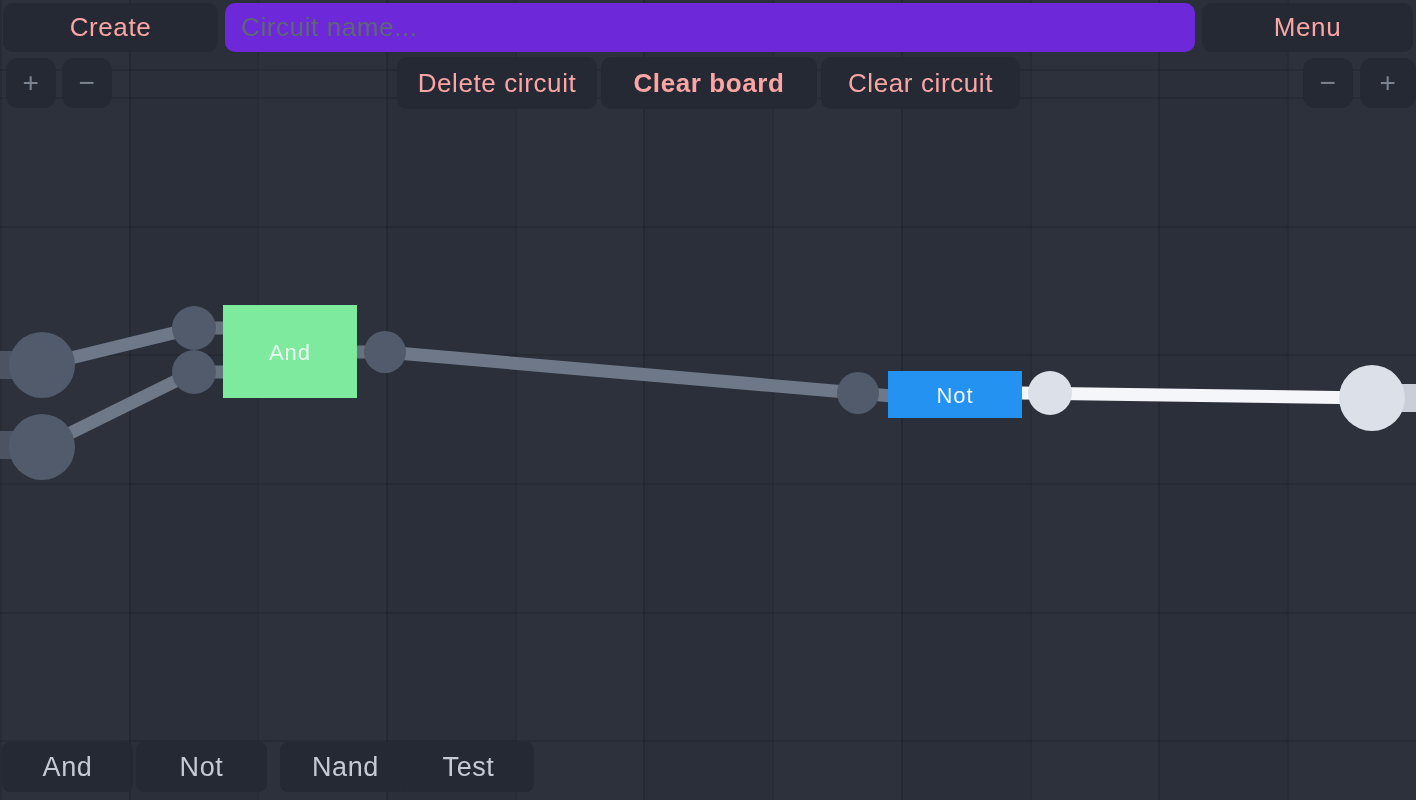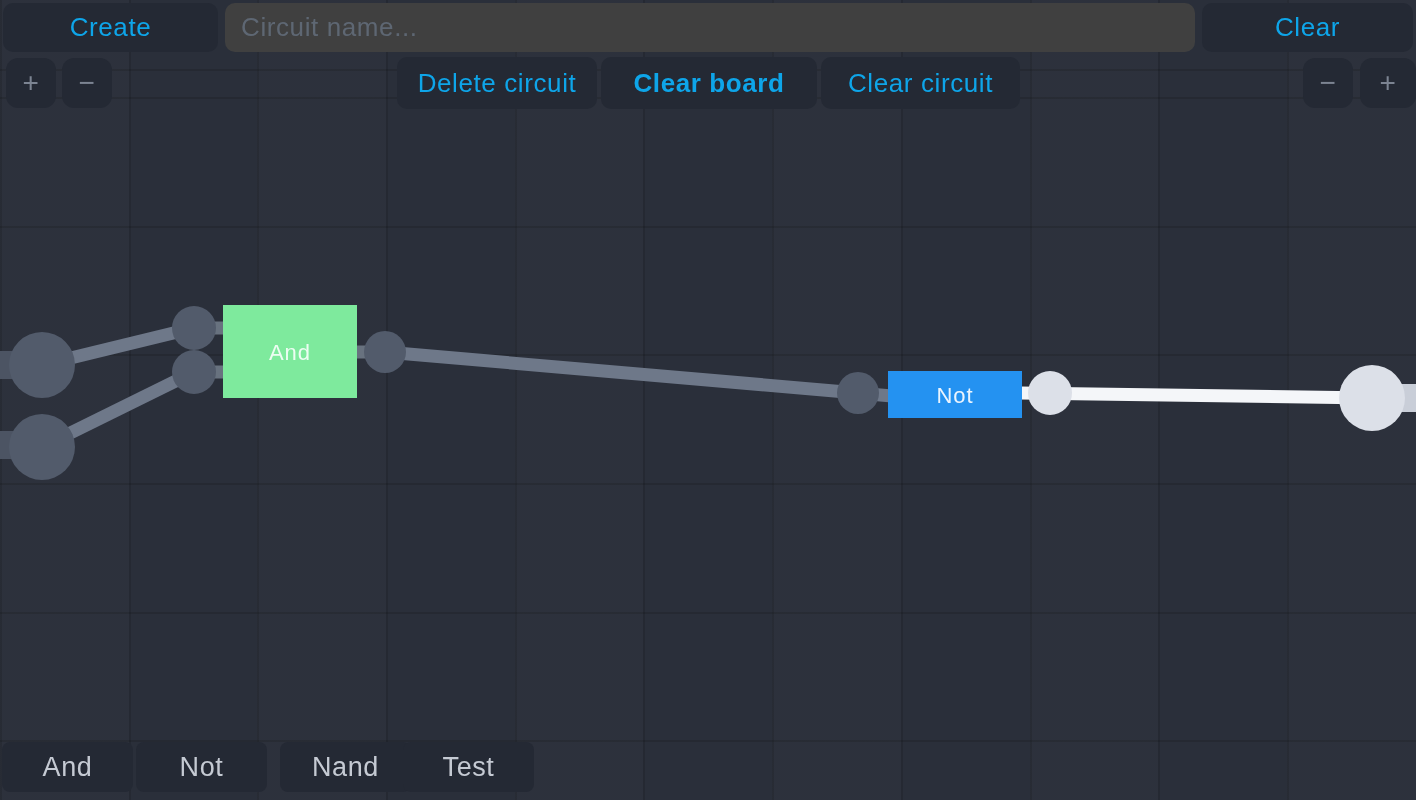--- a/index.html
+++ b/index.html
@@ -21,39 +21,39 @@
   #circuit-svg { position: absolute; left: 0; top: 0; }
   #circuit-svg text {
     font-family: "Liberation Sans", sans-serif;
     font-size: 22px;
     letter-spacing: 1px;
     font-weight: 400;
   }
   .btn {
     position: absolute;
     background: #242934;
-    color: #0ea5e9;
+    color: #fca5a5;
     font-size: 26px;
     font-weight: 300;
     letter-spacing: 0.6px;
     border-radius: 10px;
     display: flex;
     align-items: center;
     justify-content: center;
     box-sizing: border-box;
     cursor: pointer;
     user-select: none;
   }
   .zoom-btn { font-size: 28px; color: #7c8492; border-radius: 12px; }
   
   .create-btn { left: 3px;    top: 3px; width: 215px; height: 49px; }
   .menu-btn   { left: 1202px; top: 3px; width: 211px; height: 49px; }
   .name-input {
     position: absolute; left: 225px; top: 3px; width: 970px; height: 49px;
-    background: #404040; border: none; outline: none;
+    background: #6d28d9; border: none; outline: none;
     border-radius: 10px; box-sizing: border-box;
     padding: 0 16px;
     font-family: "Liberation Sans", sans-serif;
     font-size: 26px; font-weight: 300; letter-spacing: 0.6px;
     color: #aab0bb;
   }
   .name-input::placeholder { color: #5e6773; opacity: 1; }
   
   .zoomL-in  { left: 6px;  top: 58px; width: 50px; height: 50px; }
   .zoomL-out { left: 62px; top: 58px; width: 50px; height: 50px; }
@@ -101,21 +101,21 @@
       <circle cx="858" cy="393" r="21" fill="#525b6b"></circle>
       <circle cx="1050" cy="393" r="22" fill="#dce0e8"></circle>
       <circle cx="1372" cy="398" r="33" fill="#dce0e8"></circle>
     </svg>
 </div>
 
 <div class="btn create-btn">Create</div>
 
 <input class="name-input" type="text" placeholder="Circuit name..." style="">
 
-<div class="btn menu-btn">Clear</div>
+<div class="btn menu-btn">Menu</div>
 
 <div class="btn zoom-btn zoomL-in">+</div>
 <div class="btn zoom-btn zoomL-out">−</div>
 
 <div class="btn delete-btn">Delete circuit</div>
 <div class="btn clear-btn">Clear board</div>
 <div class="btn open-btn">Clear circuit</div>
 
 <div class="btn zoom-btn zoomR-out">−</div>
 <div class="btn zoom-btn zoomR-in">+</div>

